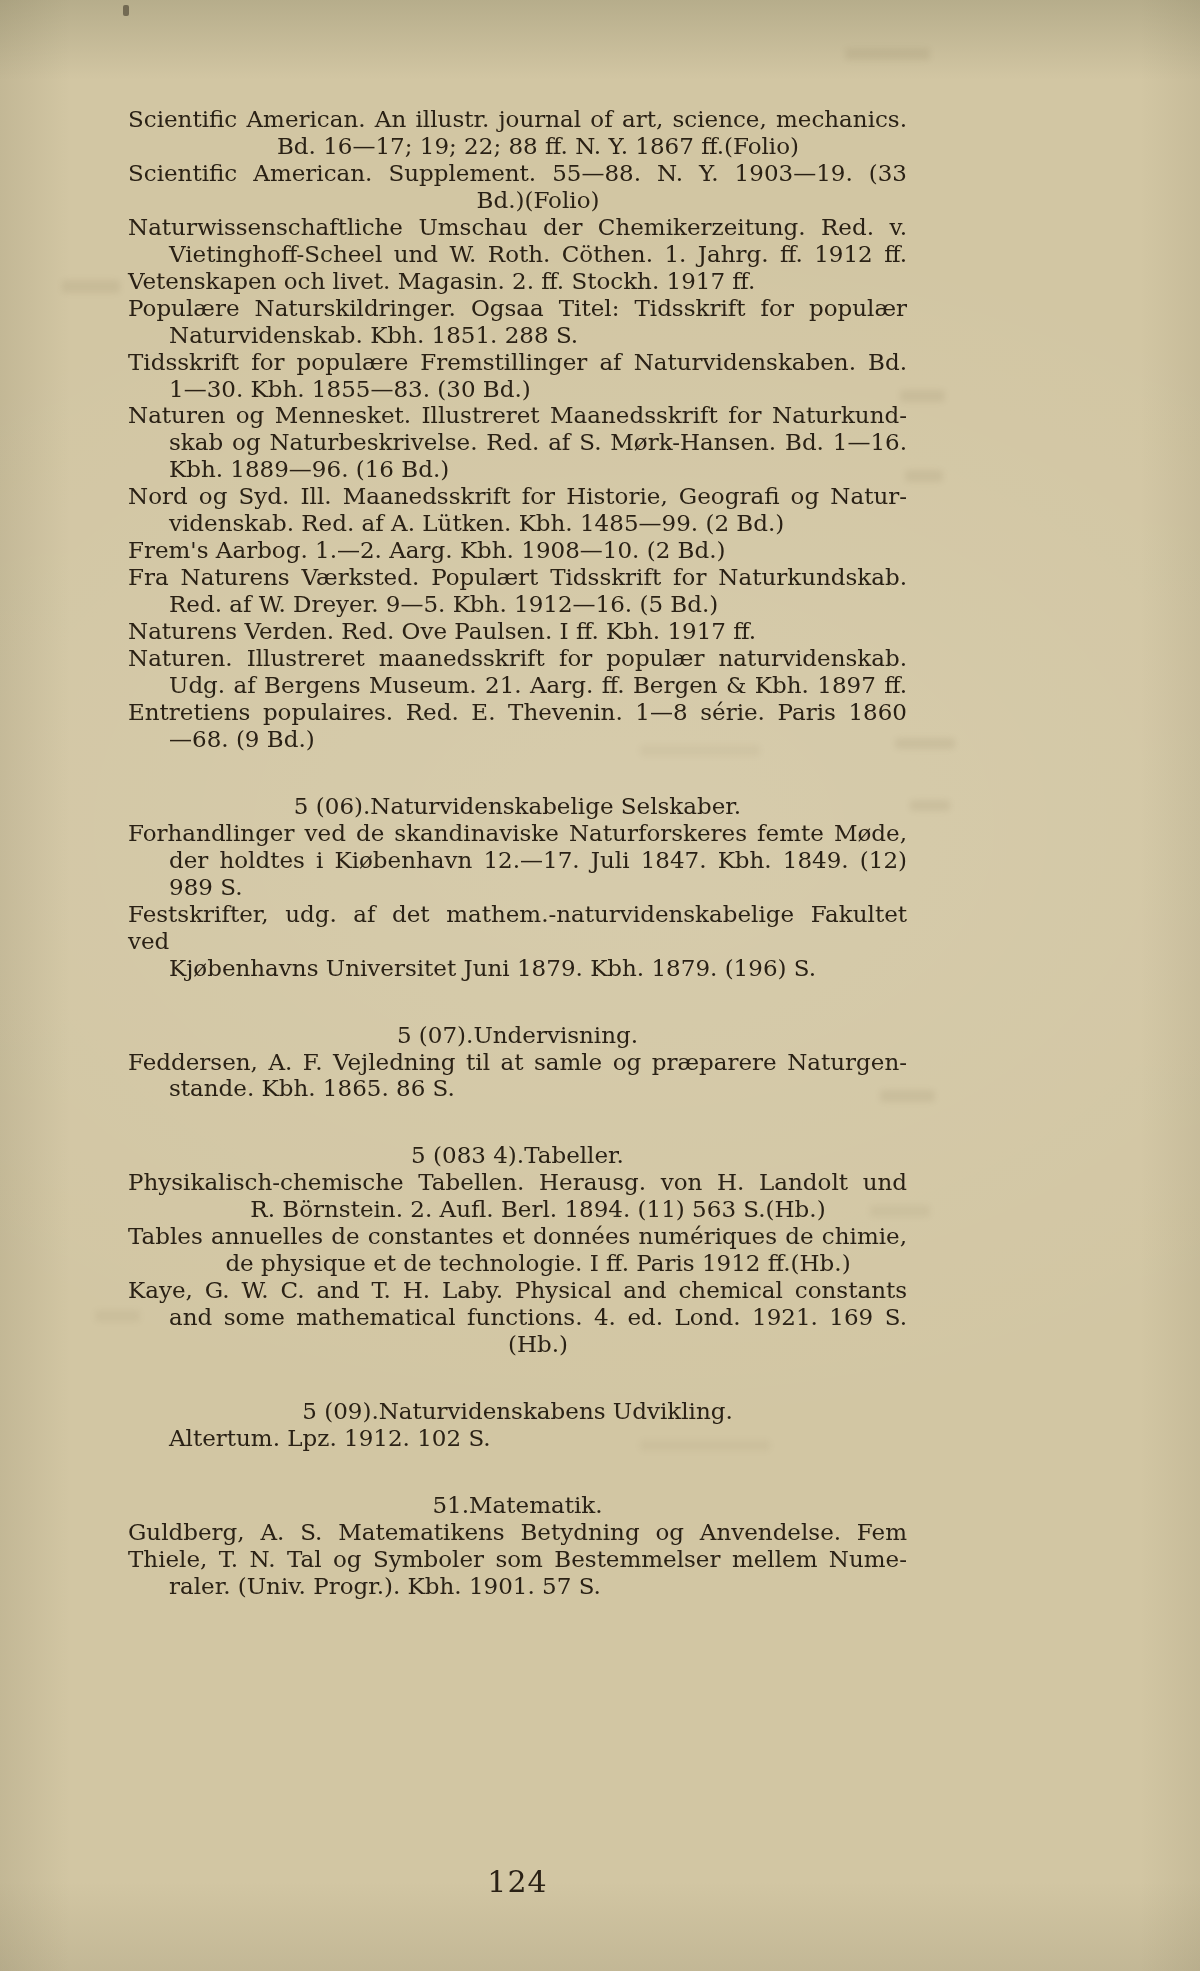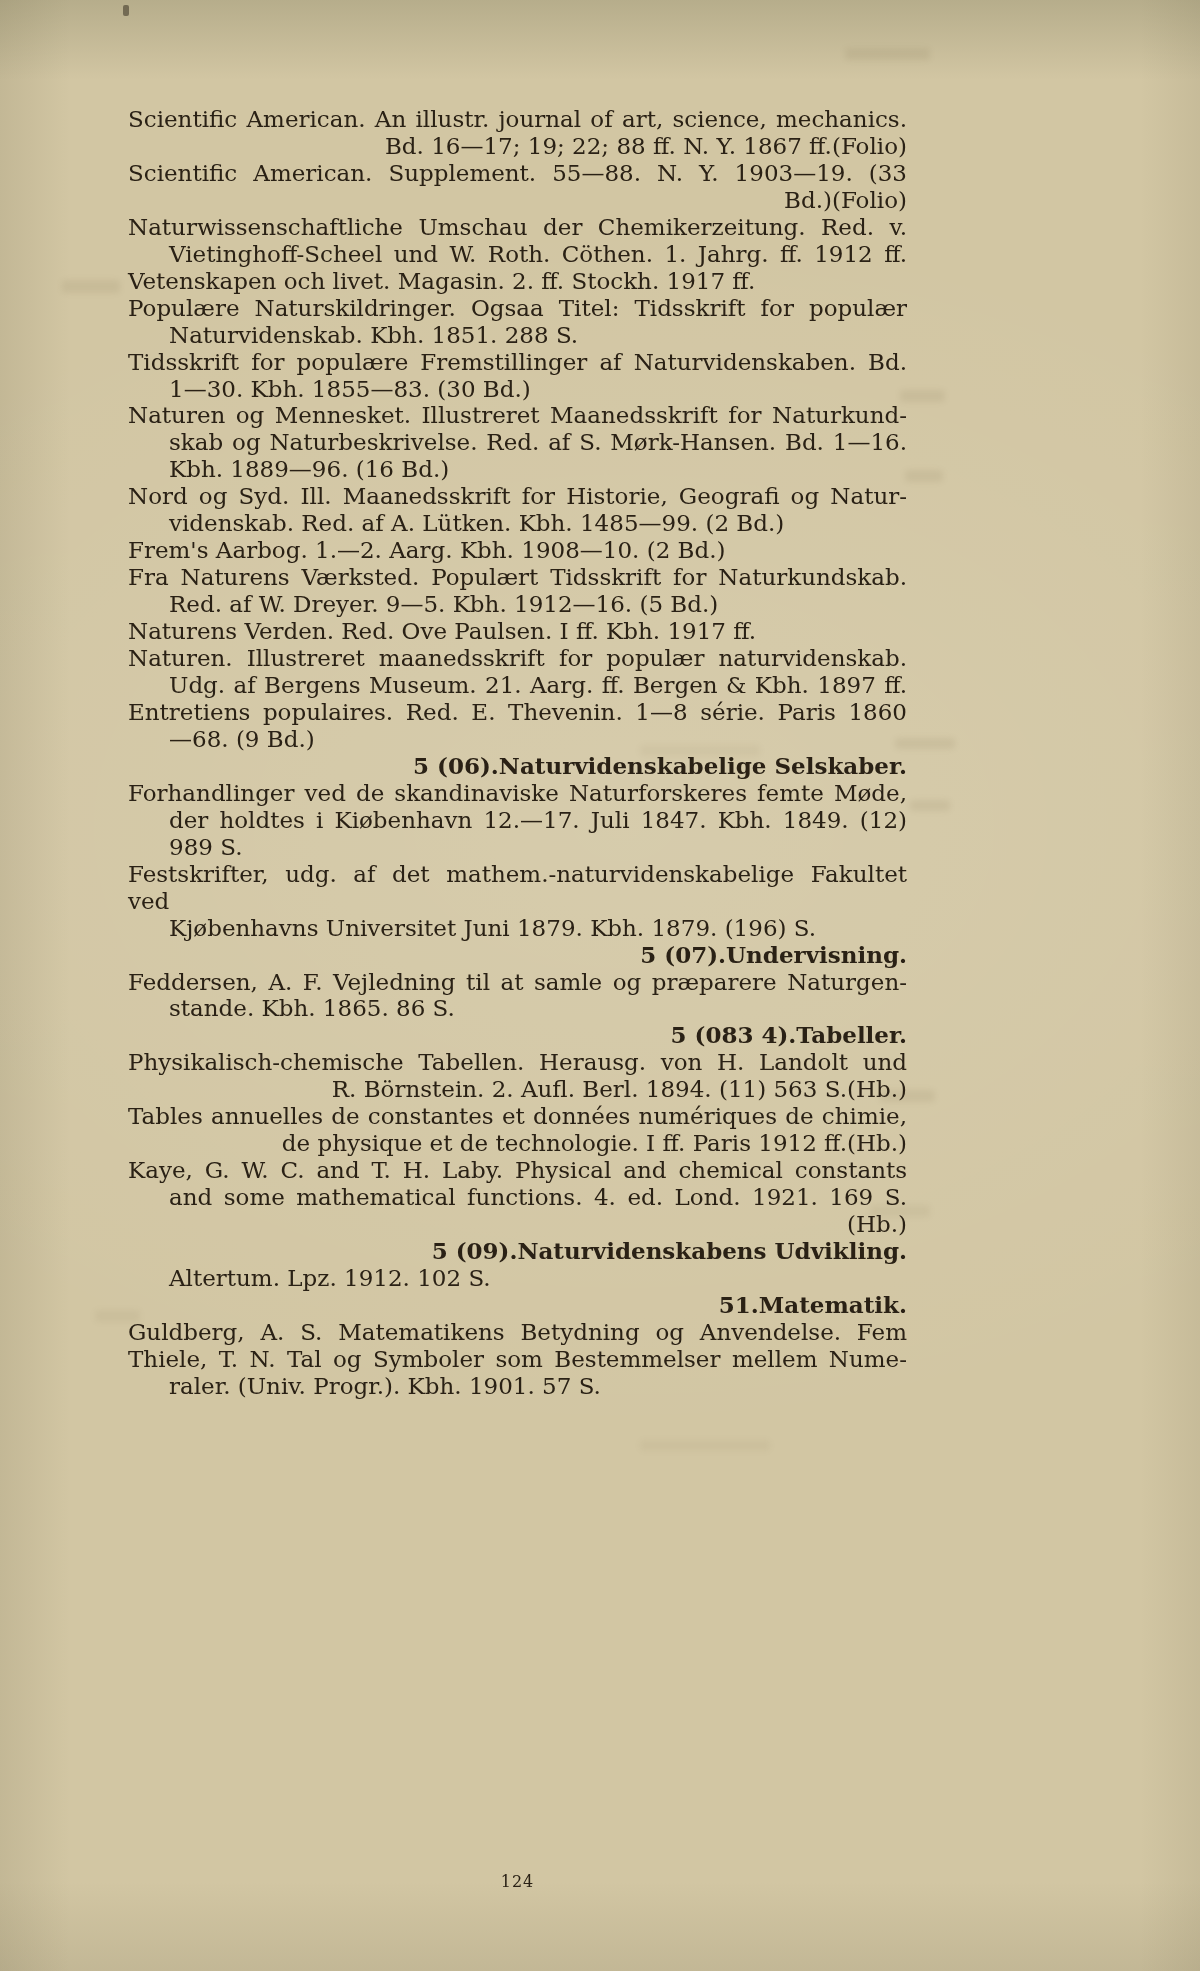--- a/index.html
+++ b/index.html
@@ -32,30 +32,29 @@
   .text-block {
     position:absolute; left:128px; top:106px; width:779px;
     font-family:"DejaVu Serif", "Liberation Serif", serif;
     font-size:23px; line-height:26.95px;
     color: var(--ink, #2a2115);
     text-rendering: optimizeLegibility;
   }
   .line { min-height:26.95px; }
   .line.indent { padding-left:41px; }
   .line.justify { text-align:justify; text-align-last:justify; }
-  .line.hasright, .line.header { display:flex; justify-content:flex-end; }
-  .line.header { font-weight:bold; }
+  .line.hasright, .line.header { display:flex; justify-content:center; }
+  .line.header { font-weight:normal;margin-top:40px; }
   .b { font-weight:normal; }
   .page-number {
     position:absolute; top:1864px; left:128px; width:779px;
     text-align:center;
     font-family:"DejaVu Serif", "Liberation Serif", serif;
-    font-size:16px; letter-spacing:1px;
+    font-size:30px; letter-spacing:1px;
     color: var(--ink, #2a2115);
-    margin-top: 8px;
   }
 </style>
 </head>
 <body>
 
 <div class="scan">
   <div class="vignette"></div>
 
   <div class="speck" style="left:123px; top:5px; width:6px; height:11px;"></div>
   <div class="smudge" style="left:845px; top:48px; width:85px; height:12px;"></div>

